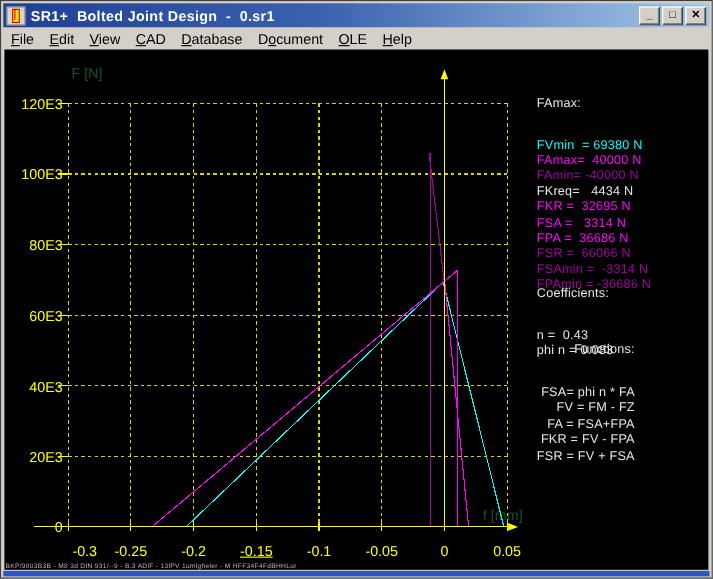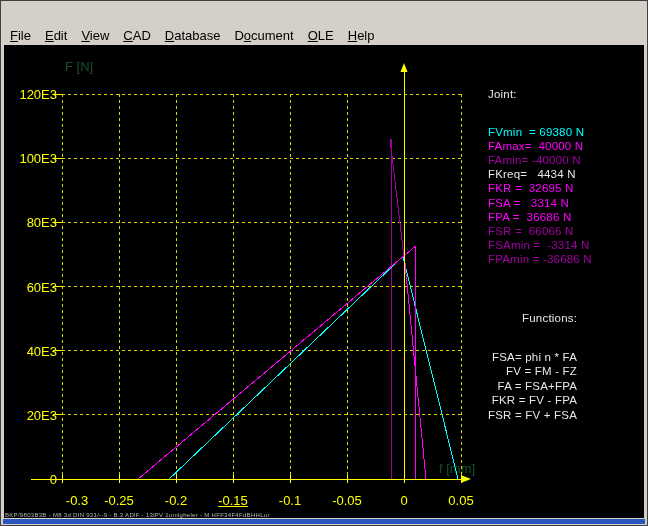--- a/index.html
+++ b/index.html
@@ -45,20 +45,31 @@
   
   #status-text{position:absolute;left:4px;bottom:7px;color:#b8b8b8;font-size:6px;
                letter-spacing:.3px;white-space:pre;z-index:3;}
   #bottom-strip{position:absolute;left:2px;right:2px;bottom:1px;height:5px;background:#2d55be;}
 </style>
 </head>
 <body>
 
 <div id="window">
 
+  <div id="titlebar">
+    <div id="app-icon">
+        <div class="bolt"></div>
+      </div>
+    <div id="title-text">SR1+  Bolted Joint Design  -  0.sr1</div>
+    <div id="win-buttons">
+      <div class="win-btn">_</div>
+      <div class="win-btn">□</div>
+      <div class="win-btn">✕</div>
+    </div>
+  </div>
 
   <div id="menubar">
       <div class="menu-item"><span></span><u>F</u><span>ile</span></div>
       <div class="menu-item"><span></span><u>E</u><span>dit</span></div>
       <div class="menu-item"><span></span><u>V</u><span>iew</span></div>
       <div class="menu-item"><span></span><u>C</u><span>AD</span></div>
       <div class="menu-item"><span></span><u>D</u><span>atabase</span></div>
       <div class="menu-item"><span>D</span><u>o</u><span>cument</span></div>
       <div class="menu-item"><span></span><u>O</u><span>LE</span></div>
       <div class="menu-item"><span></span><u>H</u><span>elp</span></div>
@@ -121,21 +132,24 @@
       <polyline points="168.16000000000003,478 401.86,255.40583333333333 457.036,478" fill="none" stroke="#00ffff" stroke-width="1" shape-rendering="crispEdges"></polyline>
       <polyline points="137.038,478 414.97,244.77341666666666 414.628,478" fill="none" stroke="#ff00ff" stroke-width="1" shape-rendering="crispEdges"></polyline>
       <polyline points="403.456,256.625 425.002,478" fill="none" stroke="#ff00ff" stroke-width="1" shape-rendering="crispEdges"></polyline>
       <line x1="30" y1="478" x2="462" y2="478" stroke="#ffff00" stroke-width="1" shape-rendering="crispEdges"></line>
       <line x1="403" y1="478" x2="403" y2="70" stroke="#ffff00" stroke-width="1" shape-rendering="crispEdges"></line>
       <polygon points="470,478 461,474.5 461,481.5" fill="#ffff00"></polygon>
       <polygon points="403,62 399.5,71 406.5,71" fill="#ffff00"></polygon>
     </svg>
 
   <div class="panel-block" id="load-block">
-    <div>Joint:</div>
+    <div>FAmax:</div>
   <div style="color: rgb(0, 255, 255);">FVmin  = 69380 N</div><div style="color: rgb(255, 0, 255);">FAmax=  40000 N</div><div style="color: rgb(160, 0, 160);">FAmin= -40000 N</div><div style="color: rgb(230, 230, 230);">FKreq=   4434 N</div><div style="color: rgb(255, 0, 255);">FKR =  32695 N</div><div style="color: rgb(255, 0, 255);">FSA =   3314 N</div><div style="color: rgb(255, 0, 255);">FPA =  36686 N</div><div style="color: rgb(160, 0, 160);">FSR =  66066 N</div><div style="color: rgb(160, 0, 160);">FSAmin =  -3314 N</div><div style="color: rgb(160, 0, 160);">FPAmin = -36686 N</div></div>
+  <div class="panel-block" id="coef-block">
+    <div>Coefficients:</div>
+  <div>n =  0.43</div><div>phi n = 0.083</div></div>
   <div class="panel-block" id="func-block">
     <div>Functions:</div>
   <div>FSA= phi n * FA</div><div>FV = FM - FZ</div><div>FA = FSA+FPA</div><div>FKR = FV - FPA</div><div>FSR = FV + FSA</div></div>
 
   <div id="status-text">BKP/9803B3B - M8 3d DIN 931/--9 - B.3 ADlF - 13lPV 1umlgheler - M HFF34F4FdBHHLur</div>
   <div id="bottom-strip"></div>
 </div>
 
 </body></html>

